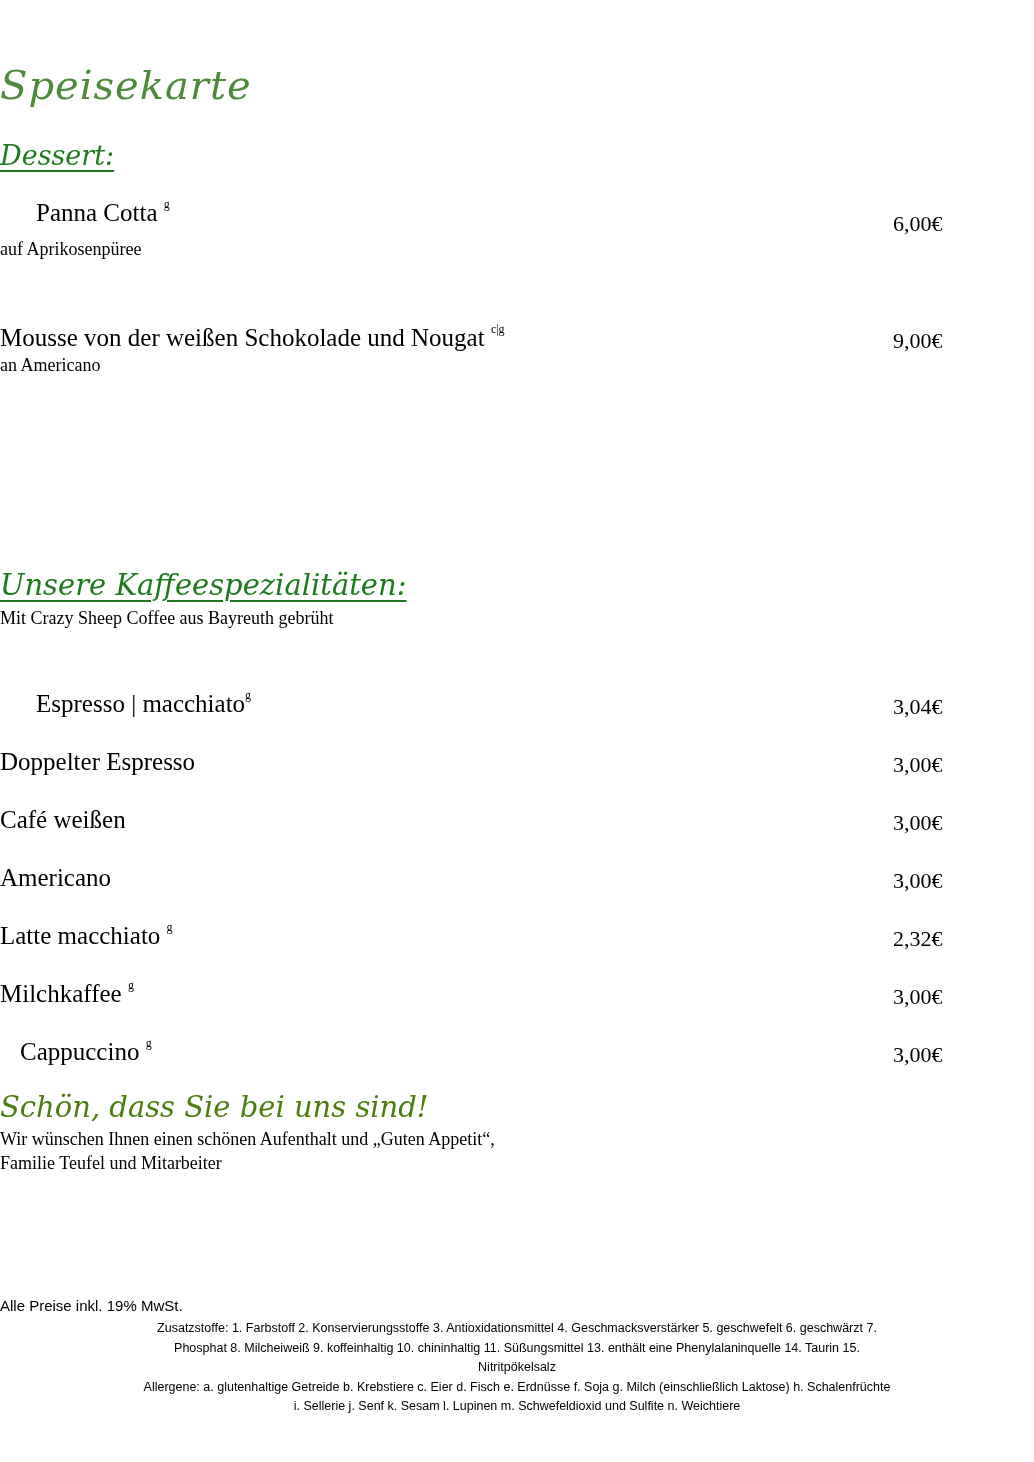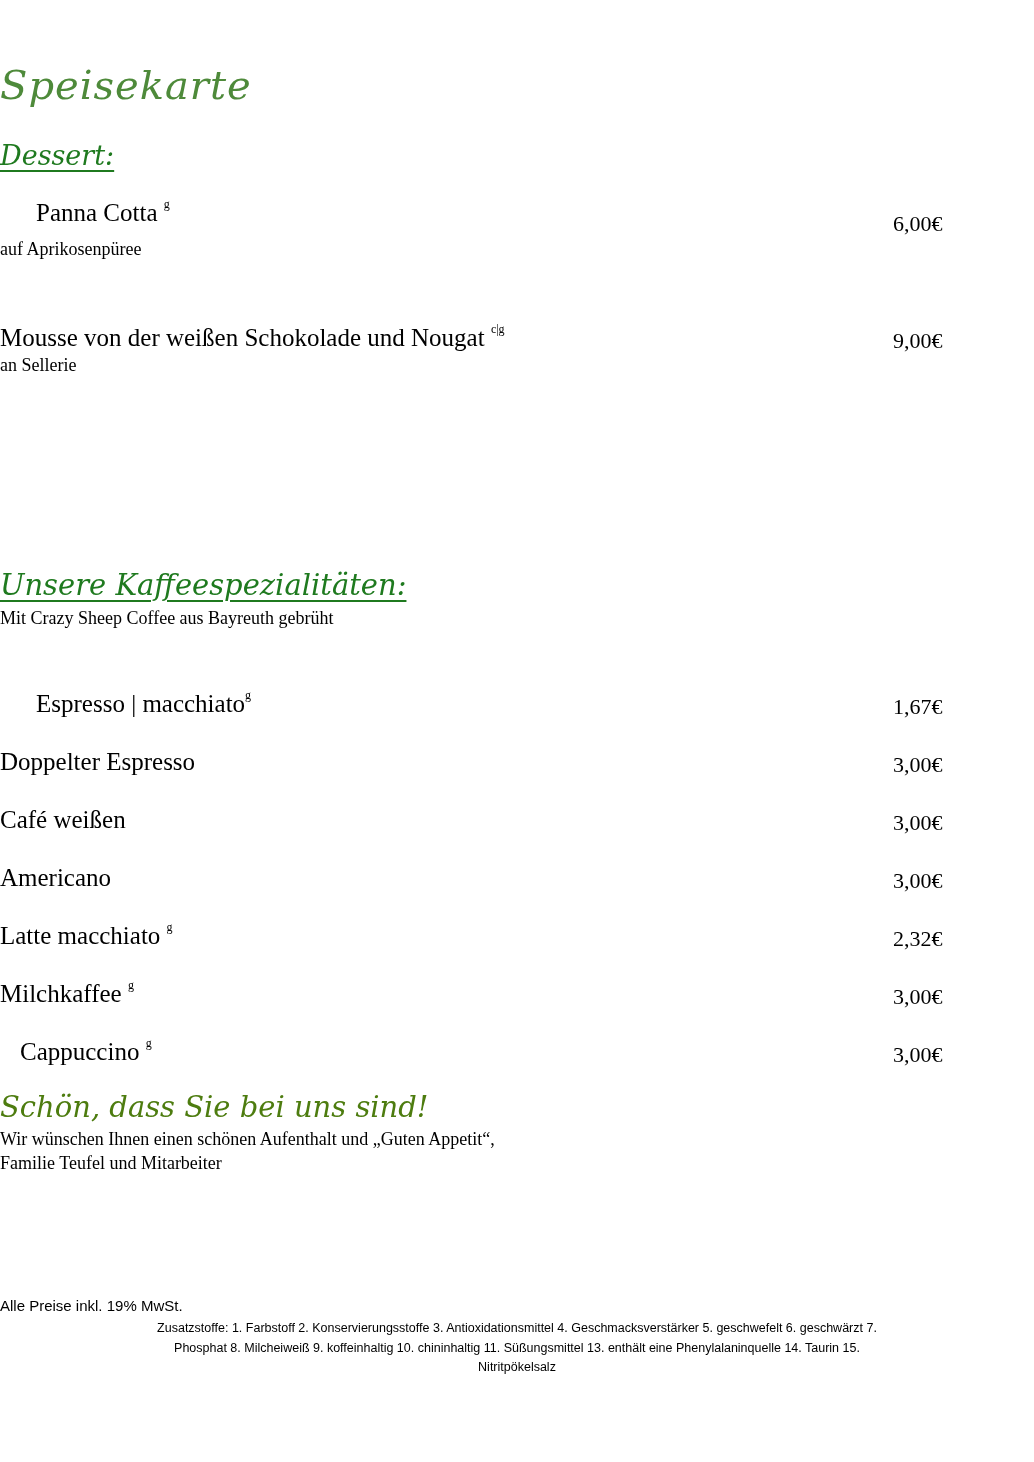--- a/index.html
+++ b/index.html
@@ -37,32 +37,32 @@
       <span>Panna Cotta</span>
       <sup class="al">g</sup>
     </div>
     <div class="abs center item-sub" style="top:239px;">auf Aprikosenpüree</div>
     <div class="abs price" style="top:211px;">6,00€</div>
 
     <div class="abs center item-name" style="top:324px;">
       <span>Mousse von der weißen Schokolade und Nougat</span>
       <sup class="al">c|g</sup>
     </div>
-    <div class="abs center item-sub" style="top:355px;">an Sellerie</div>
+    <div class="abs center item-sub" style="top:355px;">an Americano</div>
     <div class="abs price" style="top:328px;">9,00€</div>
   </section>
 
   <section>
     <div class="abs center script heading coffee-h">Unsere Kaffeespezialitäten:</div>
     <div class="abs center coffee-sub">Mit Crazy Sheep Coffee aus Bayreuth gebrüht</div>
 
     <div class="abs center item-name" style="top:690px;padding-left:36px;">
       <span>Espresso | macchiato</span><sup class="al">g</sup>
     </div>
-    <div class="abs price" style="top:694px;">1,67€</div>
+    <div class="abs price" style="top:694px;">3,04€</div>
 
     <div class="abs center item-name" style="top:748px;">
       <span>Doppelter Espresso</span>
     </div>
     <div class="abs price" style="top:752px;">3,00€</div>
 
     <div class="abs center item-name" style="top:806px;">
       <span>Café weißen</span>
     </div>
     <div class="abs price" style="top:810px;">3,00€</div>
@@ -91,16 +91,17 @@
   <section>
     <div class="abs center script greeting">Schön, dass Sie bei uns sind!</div>
     <div class="abs center greet-line" style="top:1129px;">Wir wünschen Ihnen einen schönen Aufenthalt und „Guten Appetit“,</div>
     <div class="abs center greet-line" style="top:1153px;">Familie Teufel und Mitarbeiter</div>
   </section>
 
   <footer class="footer">
     <div class="abs center foot-title">Alle Preise inkl. 19% MwSt.</div>
     <div class="abs foot-text">
       <div>Zusatzstoffe: 1. Farbstoff 2. Konservierungsstoffe 3. Antioxidationsmittel 4. Geschmacksverstärker 5. geschwefelt 6. geschwärzt 7. Phosphat 8. Milcheiweiß 9. koffeinhaltig 10. chininhaltig 11. Süßungsmittel 13. enthält eine Phenylalaninquelle 14. Taurin 15. Nitritpökelsalz</div>
+      <div>Allergene: a. glutenhaltige Getreide b. Krebstiere c. Eier d. Fisch e. Erdnüsse f. Soja g. Milch (einschließlich Laktose) h. Schalenfrüchte i. Sellerie j. Senf k. Sesam l. Lupinen m. Schwefeldioxid und Sulfite n. Weichtiere</div>
     </div>
   </footer>
 
 </div>
 
 </body></html>

